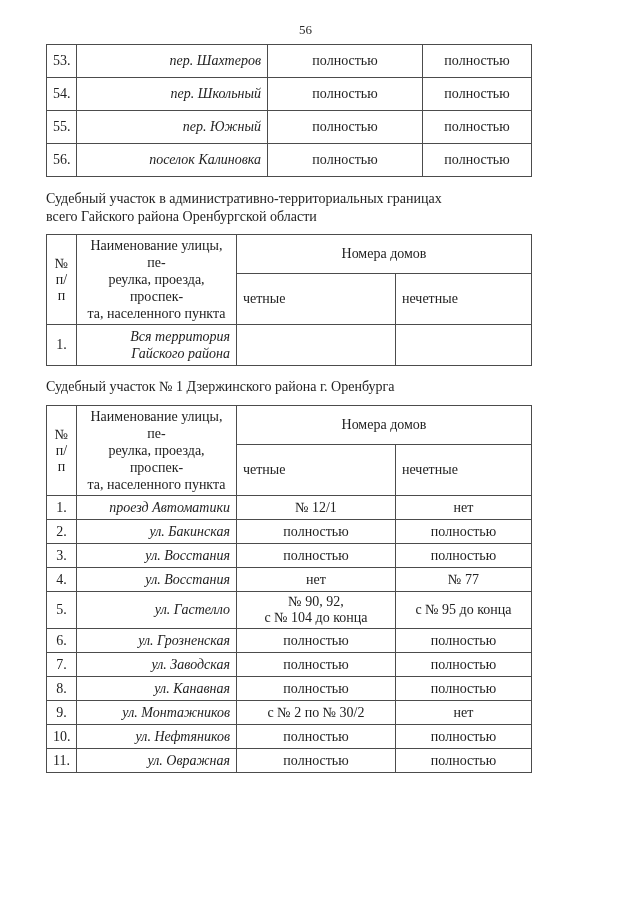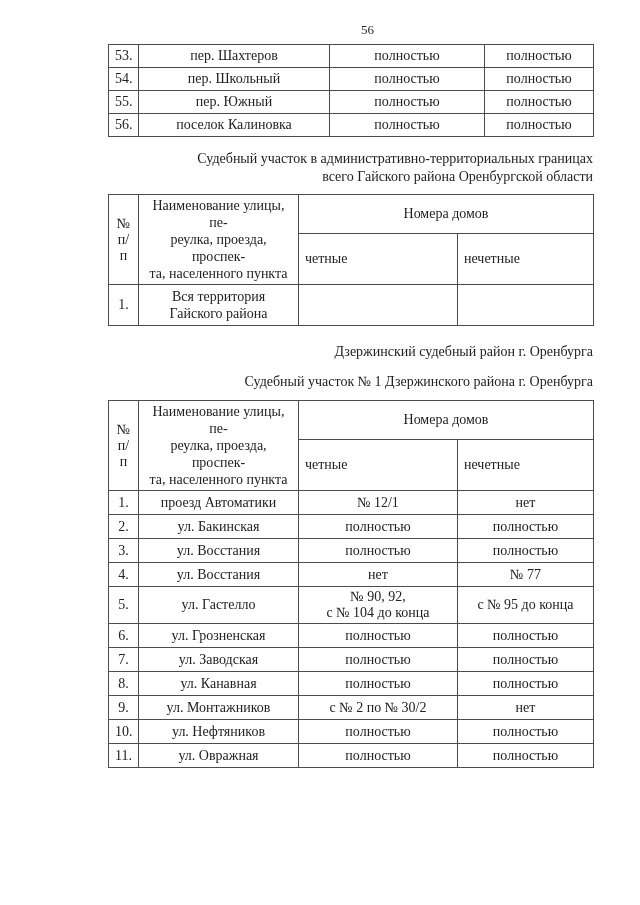--- a/index.html
+++ b/index.html
@@ -10,21 +10,21 @@
     color: #1f1f1f;
   }
   .page {
     position: relative;
     width: 640px;
     height: 905px;
     background: #ffffff;
     overflow: hidden;
   }
   .content {
-    margin-left: 108px;
+    margin-left: 46px;
     width: 485px;
   }
   .page-number {
     padding-top: 22px;
     text-align: center;
     padding-left: 34px;
     font-size: 13px;
     height: 16px;
     color: #2a2a2a;
   }
@@ -37,31 +37,31 @@
   table.doc td, table.doc th {
     border: 1px solid #4c4c4c;
     padding: 2px 6px;
     vertical-align: middle;
     white-space: pre-line;
     font-weight: normal;
     color: #222222;
     overflow: hidden;
   }
   table.t1 { margin-top: 6px; }
-  table.t1 tr { height: 23px; }
+  table.t1 tr { height: 33px; }
   table.t23 tr.body-row { height: 24px; }
   td.c-num  { text-align: center; padding-left: 2px; padding-right: 2px; }
-  td.c-name { text-align: center; padding-left: 8px; }
+  td.c-name { text-align: right; padding-left: 8px; font-style: italic; }
   td.c-even, td.c-odd { text-align: center; }
   th.h-num  { text-align: center; line-height: 16px; }
   th.h-name { text-align: center; line-height: 17px; padding-left: 4px; padding-right: 4px; }
   th.h-houses { text-align: center; height: 22px; }
   th.h-even, th.h-odd { text-align: left; height: 30px; }
   .heading {
-    text-align: right;
+    text-align: left;
     font-size: 14px;
     line-height: 18px;
     color: #222222;
     white-space: pre-line;
   }
   .heading.h-gaysky  { margin-top: 13px; }
   .heading.h-district { margin-top: 17px; }
   .heading.h-precinct { margin-top: 12px; }
   table.t2 { margin-top: 8px; }
   table.t2 tr.body-row { height: 41px; }
@@ -140,21 +140,20 @@
         <tr class="body-row">
           <td class="c-num">1.</td>
           <td class="c-name">Вся территория
 Гайского района</td>
           <td class="c-even"></td>
           <td class="c-odd"></td>
         </tr>
       </tbody>
     </table>
 
-    <div class="heading h-district">Дзержинский судебный район г. Оренбурга</div>
     <div class="heading h-precinct">Судебный участок № 1 Дзержинского района г. Оренбурга</div>
 
     <table class="doc t23 t3">
       <colgroup>
           <col style="width:30px">
           <col style="width:160px">
           <col style="width:159px">
           <col style="width:136px">
         </colgroup>
       <thead>

